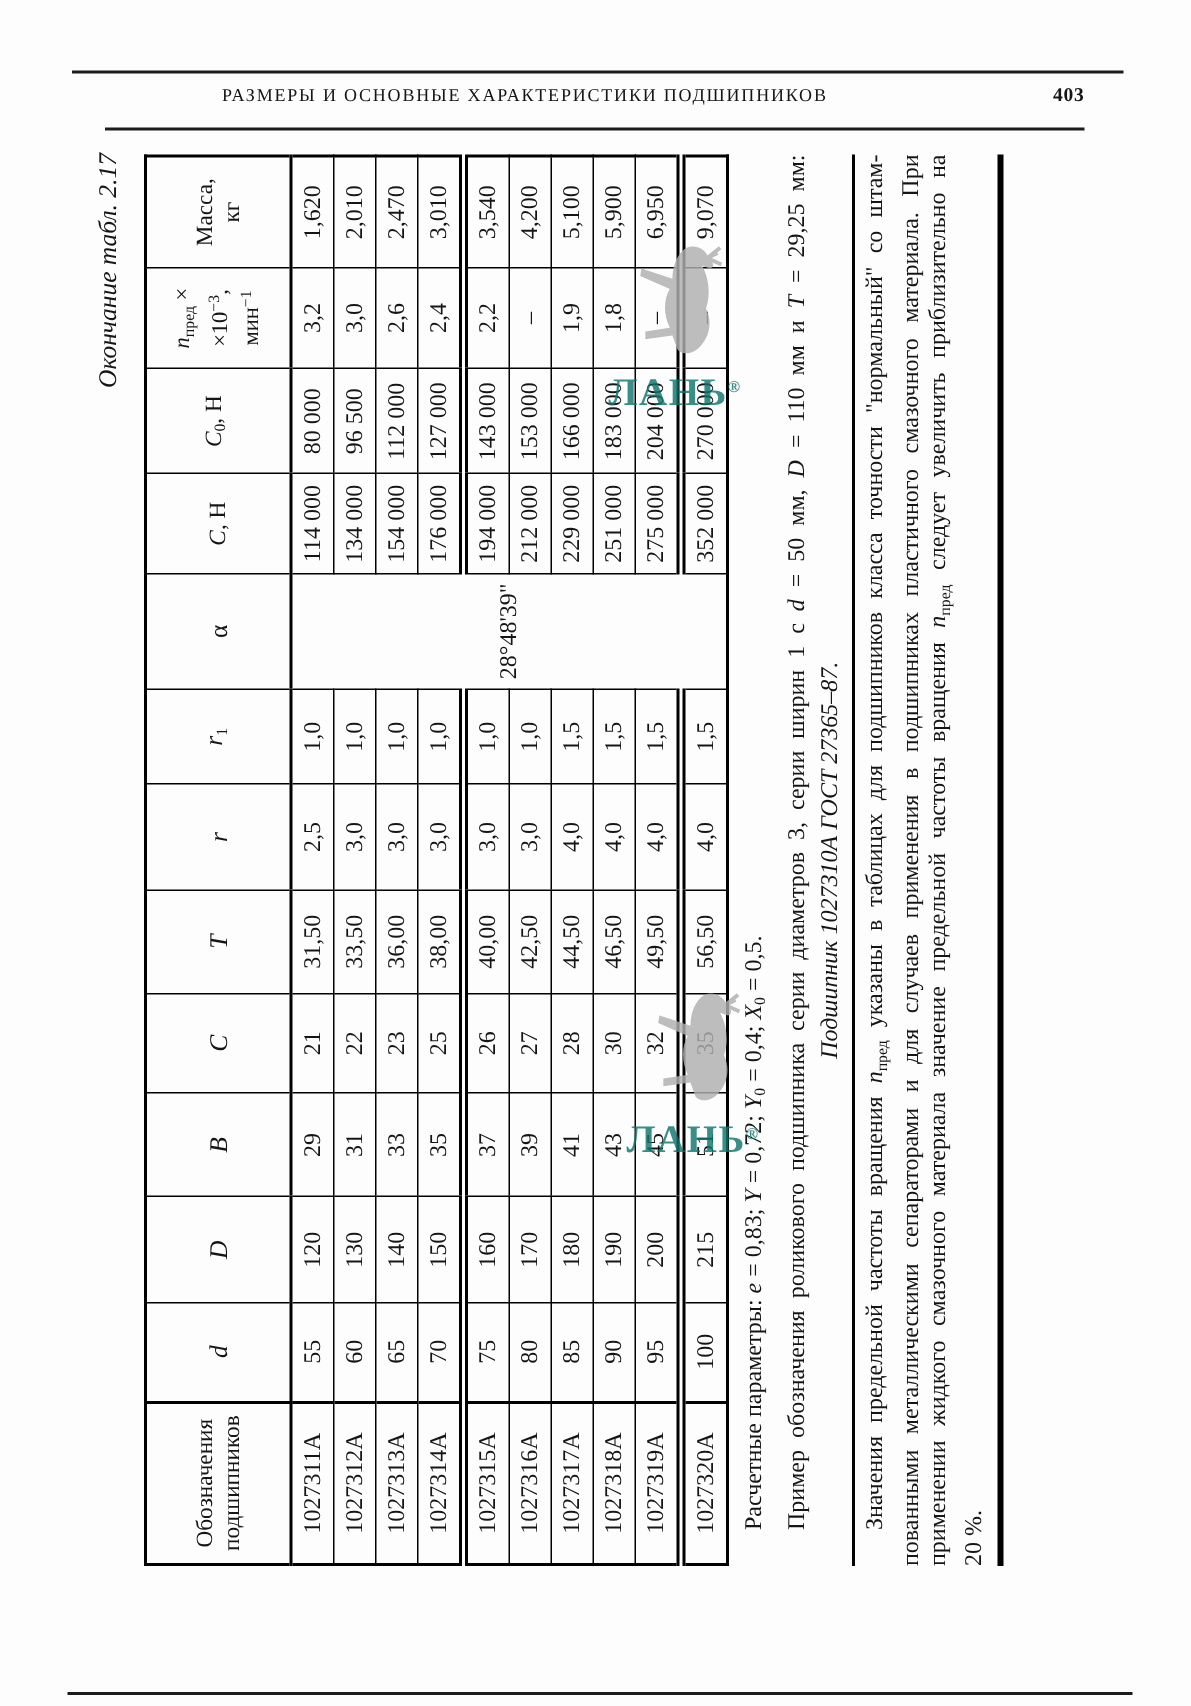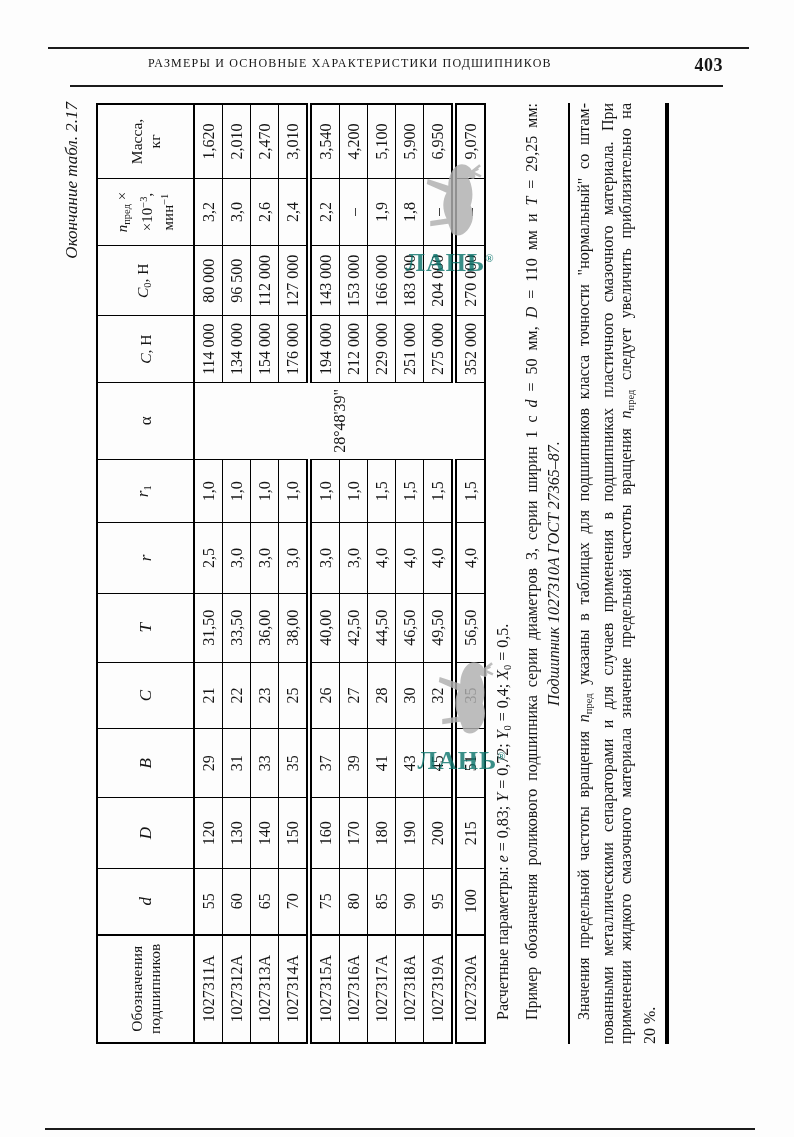--- a/index.html
+++ b/index.html
@@ -4,21 +4,21 @@
 <style>
   html,body{margin:0;padding:0;}
   body{width:794px;height:1137px;position:relative;background:#fdfdfd;overflow:hidden;
        font-family:"Liberation Serif","DejaVu Serif",serif;color:#151515;}
   .rule{position:absolute;background:#1c1c1c;}
   #top-rule{left:48px;top:47px;width:701px;height:2px;}
   #head-rule{left:70px;top:85px;width:653px;height:2px;}
   #page-bottom-rule{left:45px;top:1128px;width:710px;height:2px;}
   #running-head{position:absolute;left:70px;top:56px;width:653px;height:26px;}
   #running-head .title{position:absolute;left:78px;top:0;font-size:12px;letter-spacing:1.2px;}
-  #running-head .pnum{position:absolute;right:0;top:-1px;font-size:18px;font-weight:bold;letter-spacing:.5px;}
+  #running-head .pnum{position:absolute;right:0;top:-1px;font-size:13px;font-weight:bold;letter-spacing:.5px;}
 
   
   #rot-block{position:absolute;left:60px;top:1058px;width:970px;height:700px;
              transform:rotate(-90deg);transform-origin:0 0;}
   #tbl-caption{position:absolute;top:2px;right:14px;font-style:italic;font-size:17px;}
   #tablewrap{position:absolute;top:36px;left:14px;width:941px;}
   table{border-collapse:collapse;table-layout:fixed;width:941px;}
   table, .outer{border:2.5px solid #000;}
   th,td{border:1px solid #000;text-align:center;padding:0;overflow:hidden;}
   thead th{height:95px;border-bottom:2px solid #000;font-weight:normal;font-size:15.5px;line-height:18px;vertical-align:middle;}

